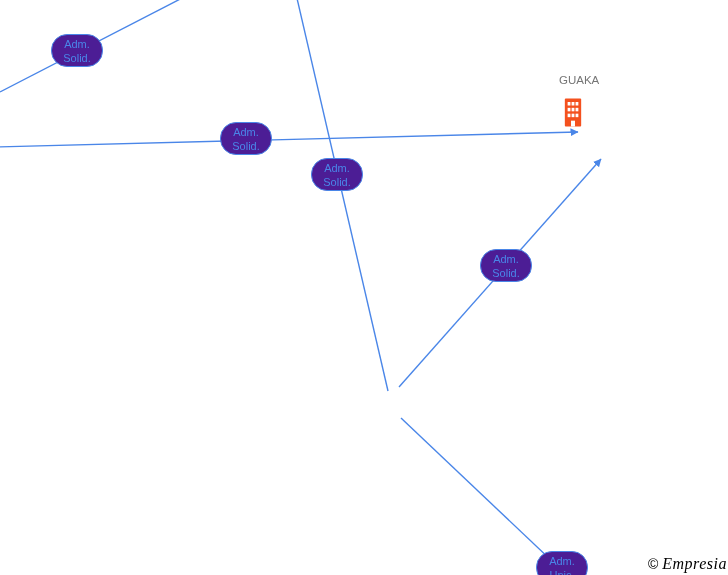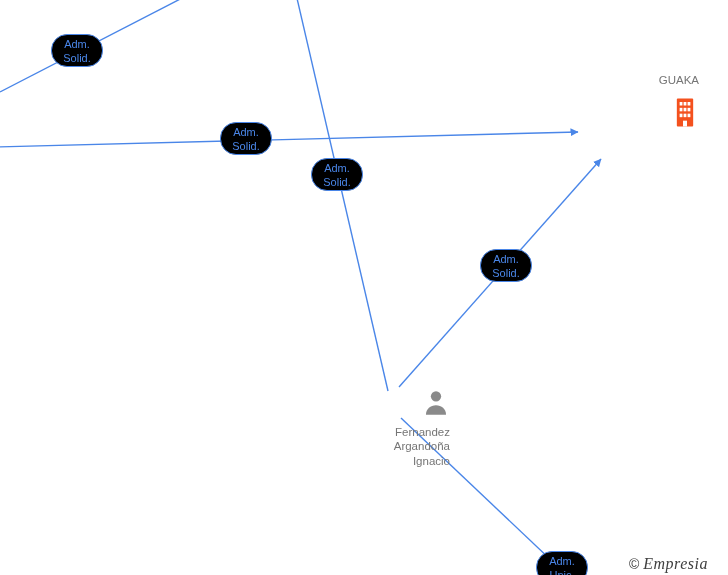--- a/index.html
+++ b/index.html
@@ -8,48 +8,48 @@
     width: 728px; height: 575px;
     position: relative;
     overflow: hidden;
     font-family: "Liberation Sans", sans-serif;
   }
   .canvas { position: absolute; inset: 0; width: 728px; height: 575px; }
   svg.edges { position: absolute; left: 0; top: 0; }
 
   .edge-label {
     position: absolute;
-    background: #000000;
+    background: #4c1d95;
     border: 1px solid #4a86e8;
     border-radius: 16px;
     color: #4a86e8;
     font-size: 11px;
     line-height: 14px;
     text-align: center;
     padding: 2px 4px;
     width: 52px;
     height: 33px;
   }
 
   .node {
     position: absolute;
-    text-align: right;
+    text-align: left;
     color: #757575;
     font-size: 11.5px;
     line-height: 14.5px;
   }
   .node .icon-wrap { display: block; }
   .node.company .icon-wrap { margin-top: 9px; }
   .node.person .icon-wrap { margin-bottom: 4px; }
 
   .watermark {
     position: absolute;
-    right: 20px;
+    right: 1px;
     bottom: 2px;
-    color: #404040;
+    color: #000000;
     font-size: 14px;
     white-space: nowrap;
   }
   .watermark .brand {
     font-family: "Liberation Serif", serif;
     font-style: italic;
     font-size: 16px;
     letter-spacing: 0.5px;
   }
 </style>
@@ -108,30 +108,19 @@
         <rect x="10.8" y="9" width="2.4" height="3" fill="#ffffff"></rect>
         <rect x="14.2" y="9" width="2.4" height="3" fill="#ffffff"></rect>
         <rect x="7.4" y="14" width="2.4" height="3" fill="#ffffff"></rect>
         <rect x="10.8" y="14" width="2.4" height="3" fill="#ffffff"></rect>
         <rect x="14.2" y="14" width="2.4" height="3" fill="#ffffff"></rect>
         <rect x="10.3" y="20" width="3.4" height="5" fill="#ffffff"></rect>
       </svg>
     </span>
   </div>
 
-  <div class="node person" style="left:330px; top:389px; width:120px;">
-    <span class="icon-wrap">
-      <svg width="28" height="28" viewBox="0 0 24 24">
-        <circle cx="12" cy="6.3" r="4.4" fill="#8a8a8a"></circle>
-        <path d="M3.4 22 c0-5 3.9-8.1 8.6-8.1 s8.6 3.1 8.6 8.1 z" fill="#8a8a8a"></path>
-      </svg>
-    </span>
-    <div>Fernandez</div>
-    <div>Argandoña</div>
-    <div>Ignacio</div>
-  </div>
 
   <div class="watermark">
     <span>©</span>
     <span class="brand">Empresia</span>
   </div>
 
 </div>
 
 </body></html>

